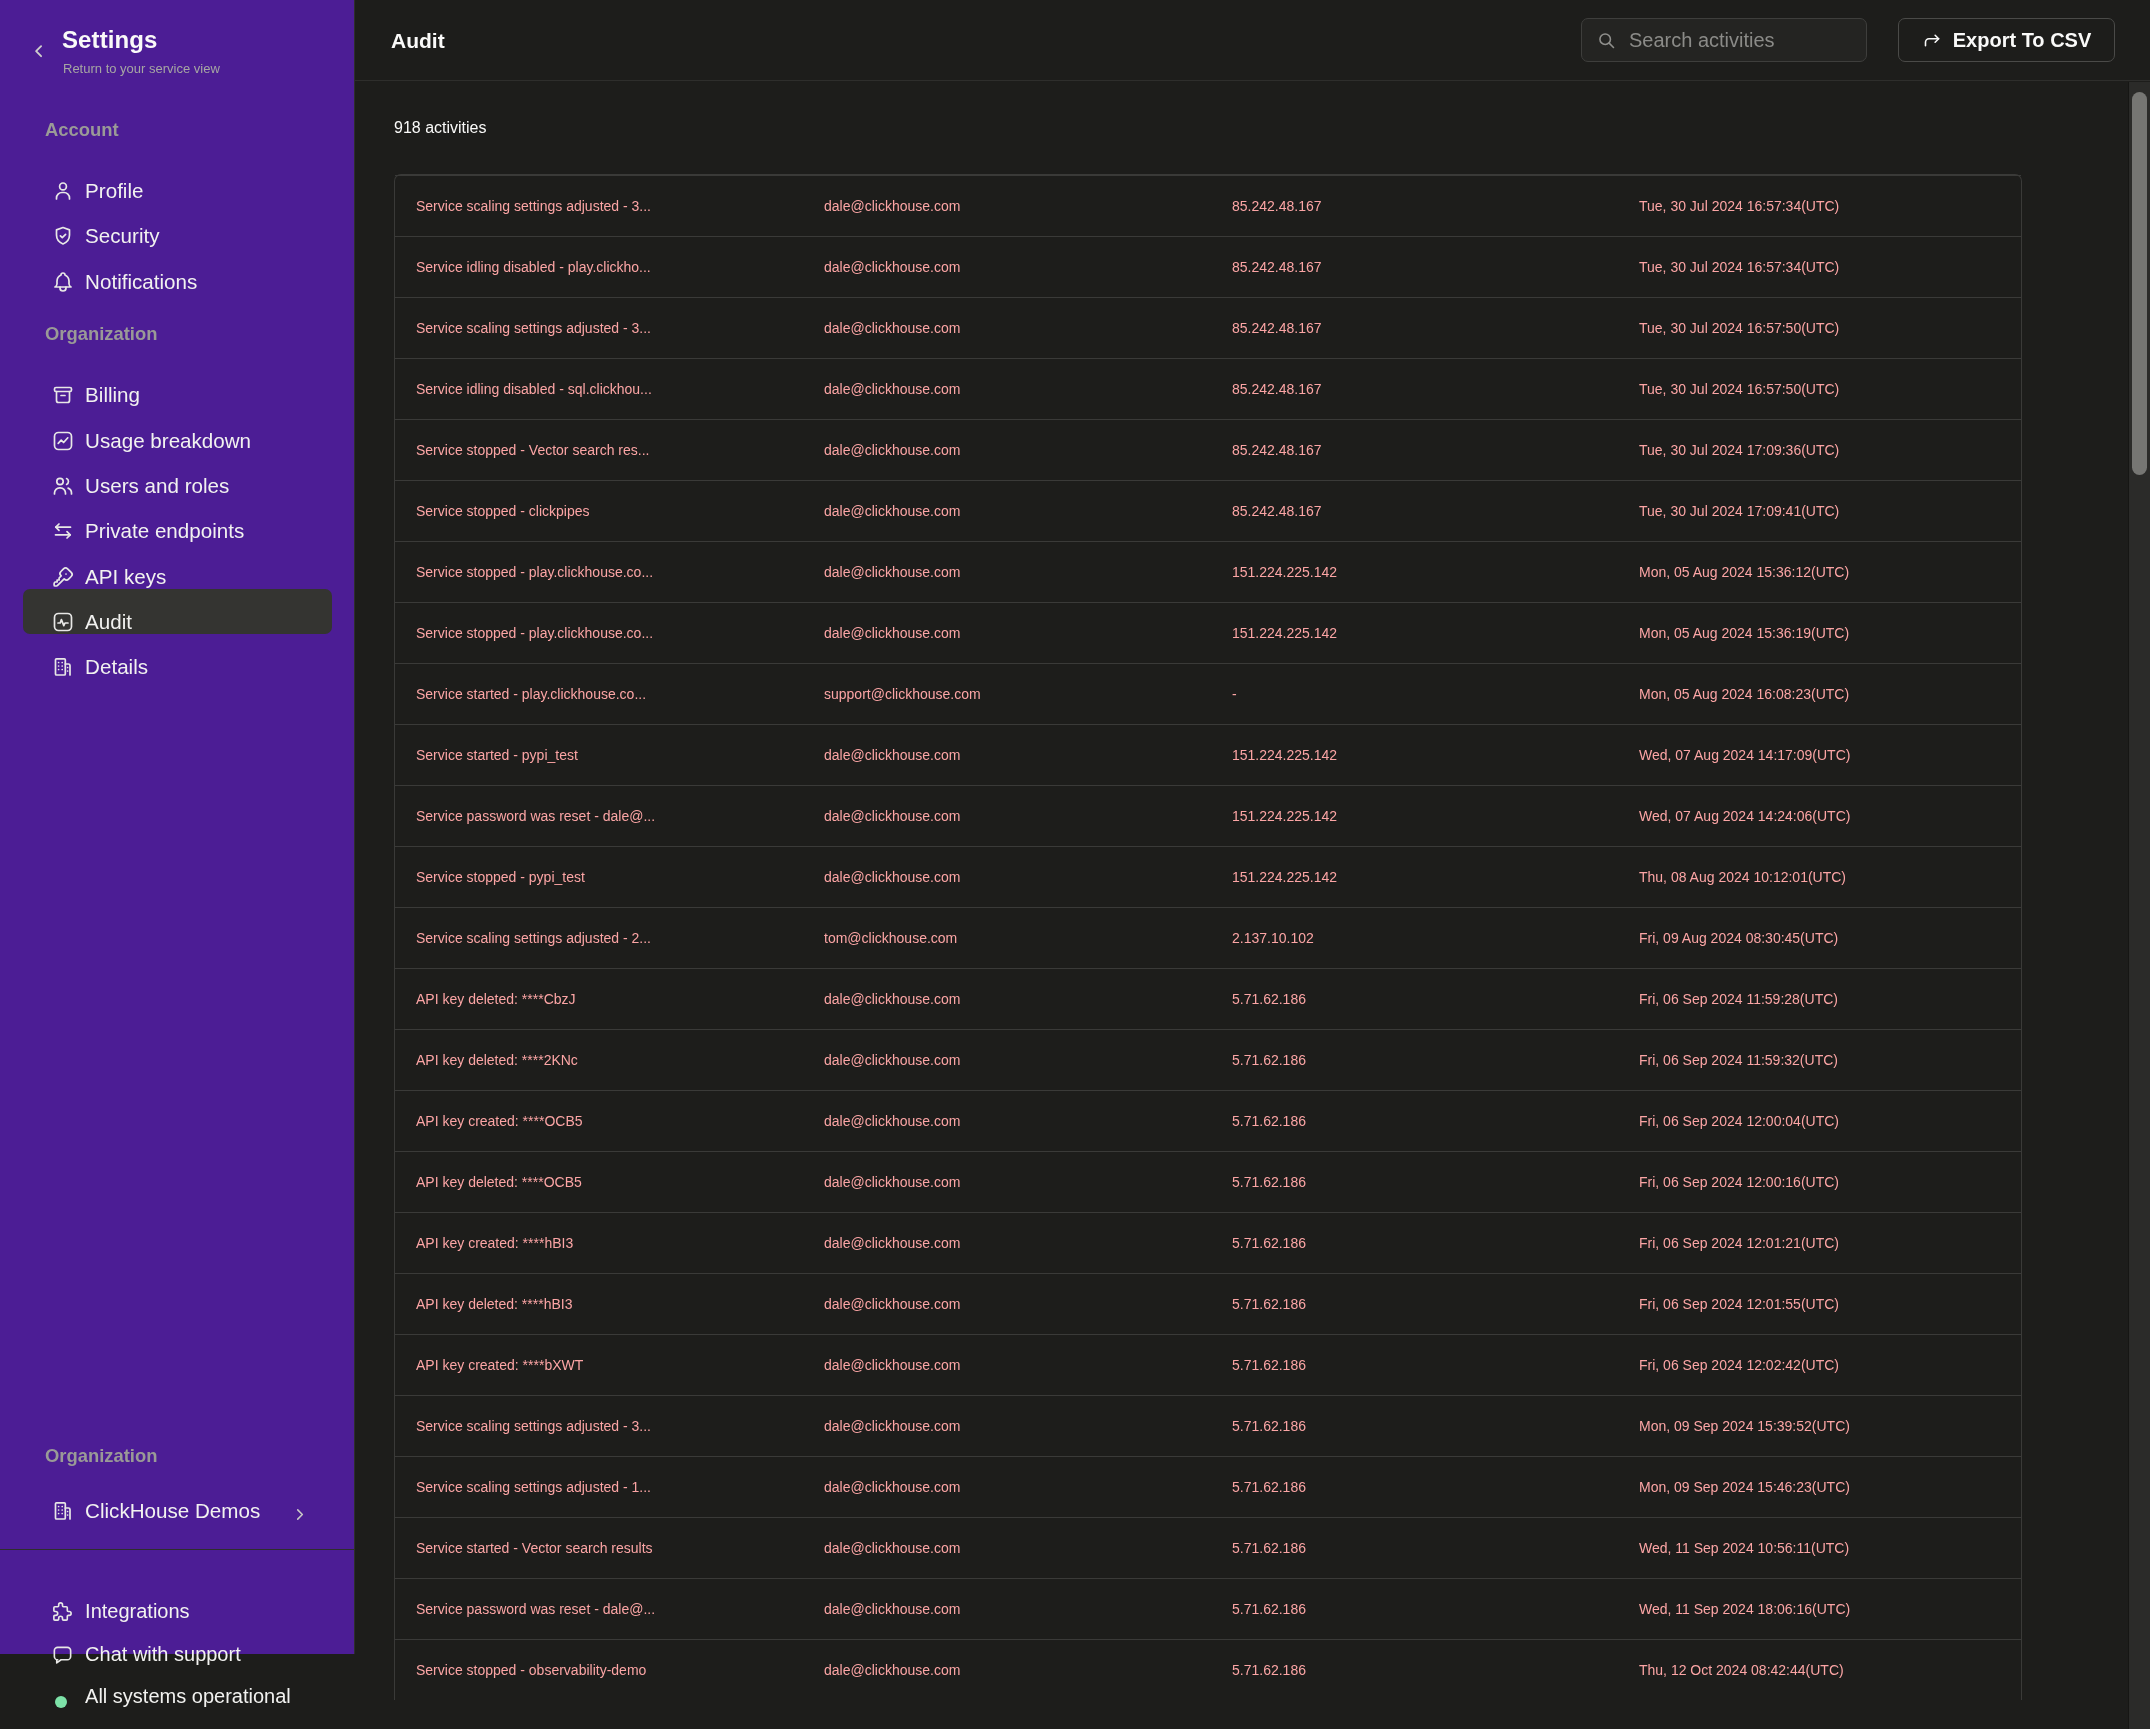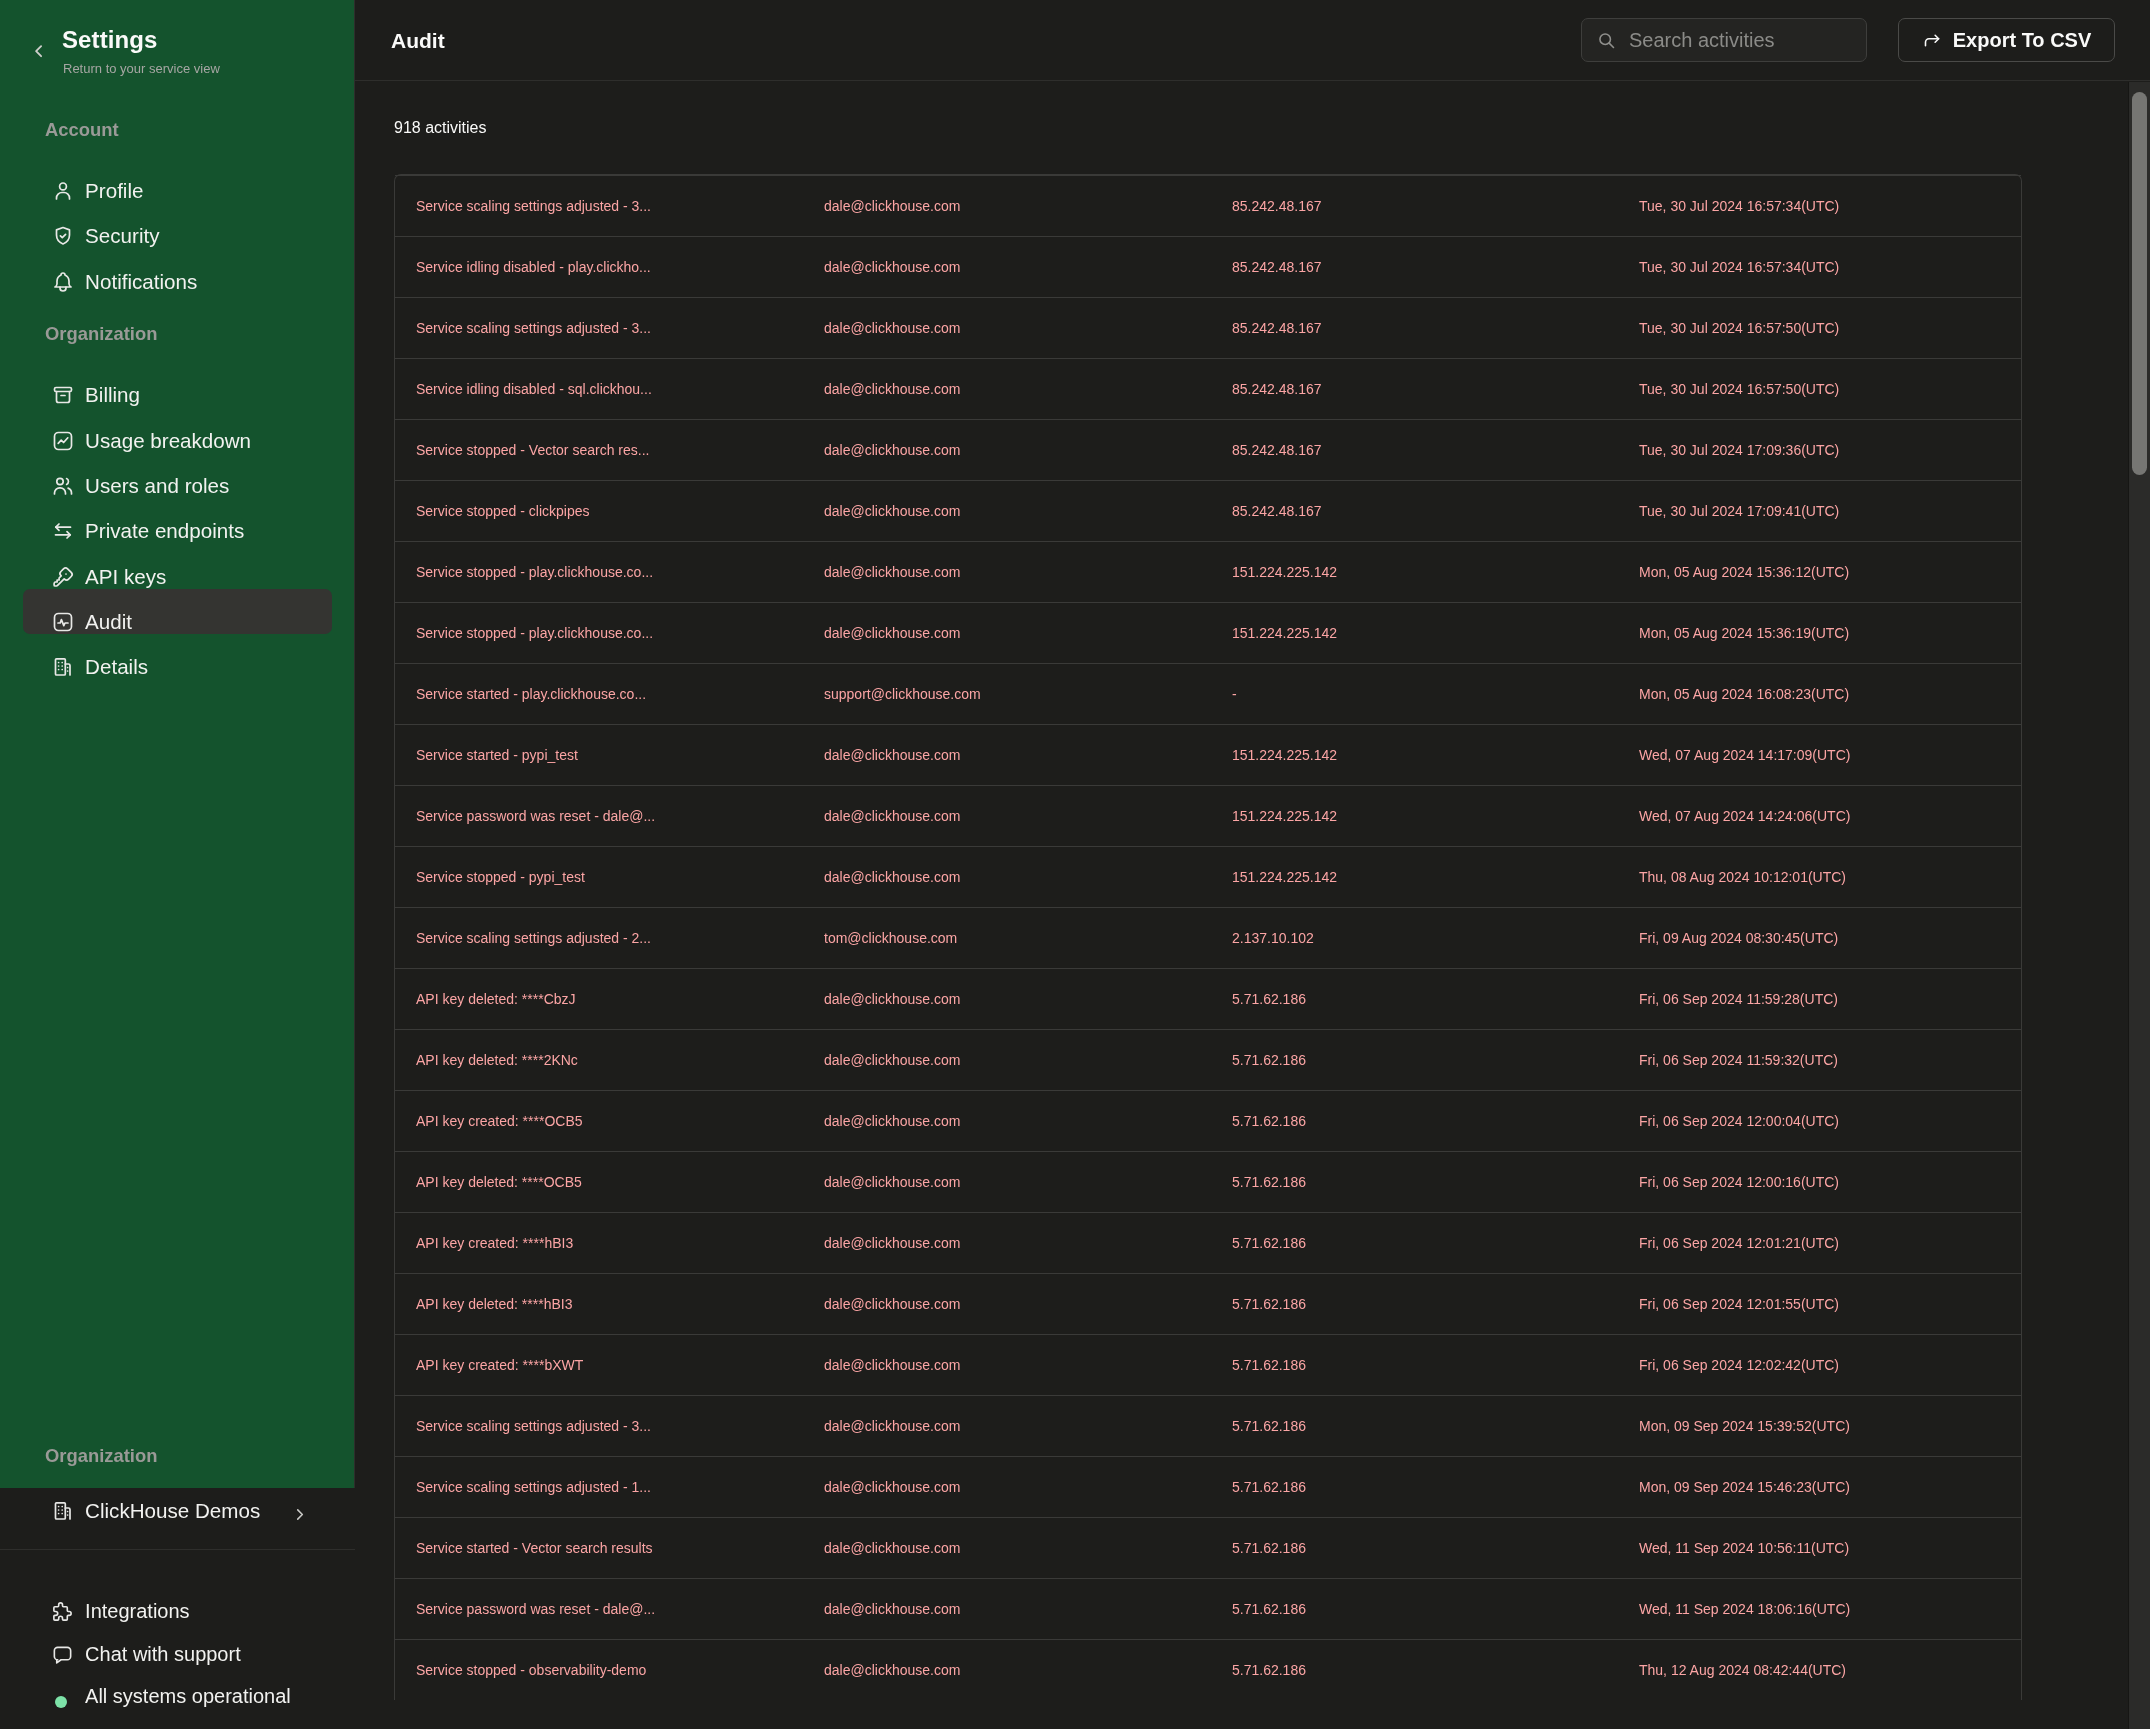--- a/index.html
+++ b/index.html
@@ -9,22 +9,22 @@
     background: #1d1d1b;
     color: #fafaf9;
     font-family: "Liberation Sans", sans-serif;
     overflow: hidden;
     position: relative;
   }
   svg { display:block; }
 
   
   .sidebar {
-    position:absolute; left:0; top:0; width:355px; height:1488px;
-    background:#14532d; border-right:0.7px solid #2e2e2c;
+    position:absolute; left:0; top:0; width:355px; height:1654px;
+    background:#4c1d95; border-right:0.7px solid #2e2e2c;
   }
   .back-btn { position:absolute; left:25.5px; top:37px; width:28px; height:28px;
     display:flex; align-items:center; justify-content:center; color:#cfcfcc; cursor:pointer; }
   .sb-title { position:absolute; left:62px; top:25.5px; font-size:24px; font-weight:700; letter-spacing:0.1px; }
   .sb-sub { position:absolute; left:63px; top:61px; font-size:13px; color:#a6a6a3; }
   .sb-label { position:absolute; left:45px; font-size:18.4px; font-weight:600; color:#9a9a97; }
   .sb-item {
     position:absolute; left:23.4px; width:309px; height:45px; border-radius:7px;
     display:flex; align-items:flex-end; padding-left:28px; font-size:20.6px; color:#f2f2f0; cursor:pointer;
   }
@@ -441,21 +441,21 @@
           <div class="cell">Service password was reset - dale@...</div>
           <div class="cell">dale@clickhouse.com</div>
           <div class="cell">5.71.62.186</div>
           <div class="cell">Wed, 11 Sep 2024 18:06:16(UTC)</div>
         </div>
 
         <div class="row">
           <div class="cell">Service stopped - observability-demo</div>
           <div class="cell">dale@clickhouse.com</div>
           <div class="cell">5.71.62.186</div>
-          <div class="cell">Thu, 12 Aug 2024 08:42:44(UTC)</div>
+          <div class="cell">Thu, 12 Oct 2024 08:42:44(UTC)</div>
         </div>
       </div>
   </div>
 </main>
 
 <div class="scroll-track">
   <div class="scroll-thumb"></div>
 </div>
 
 

